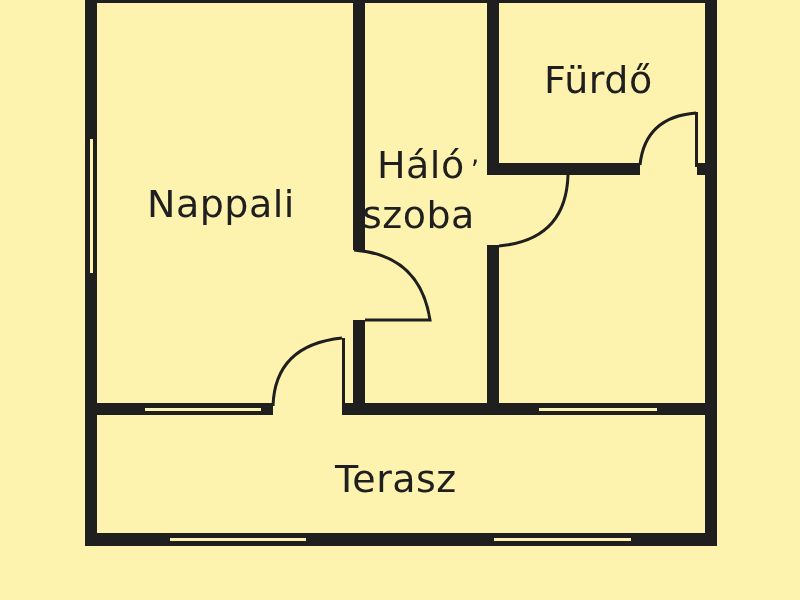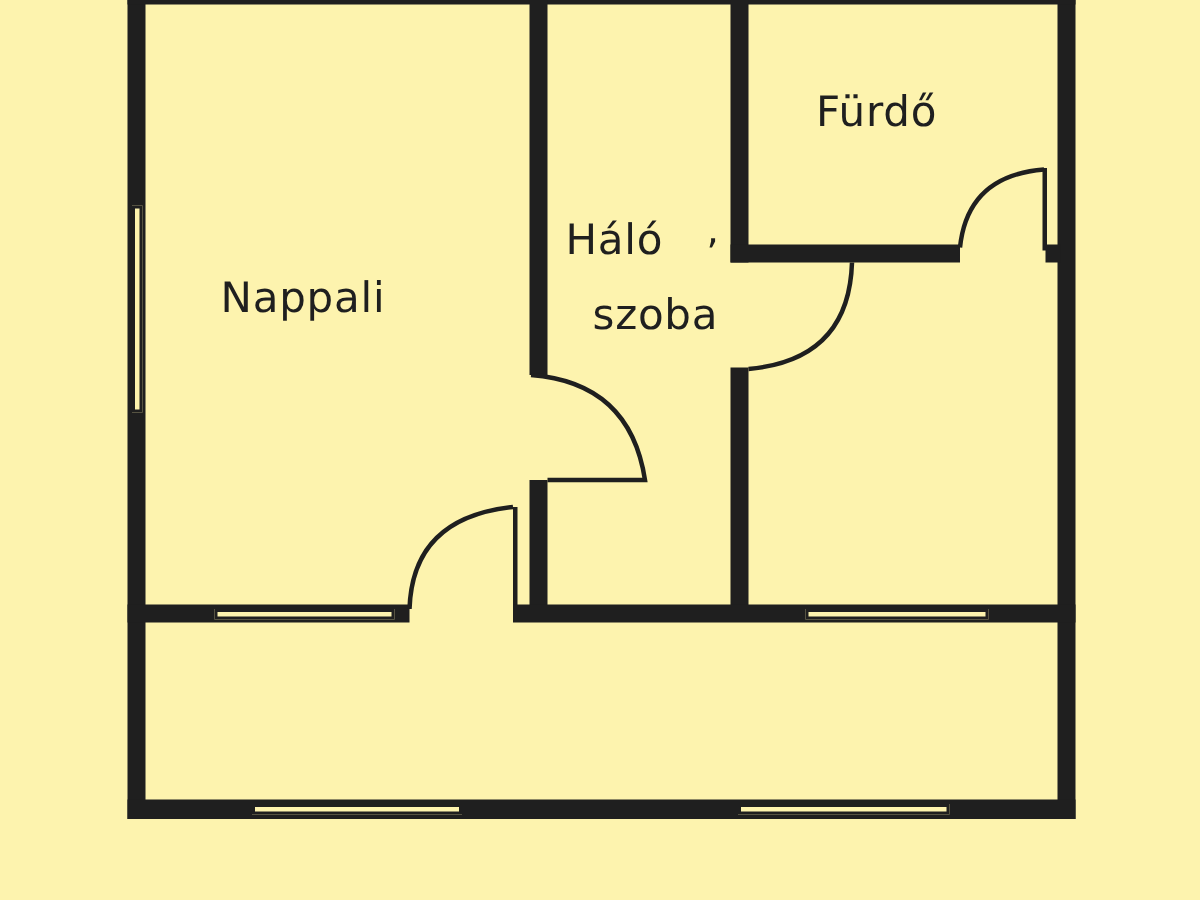--- a/index.html
+++ b/index.html
@@ -6,21 +6,21 @@
     body {
       width:800px; height:600px; overflow:hidden;
       background:#fdf3ae;
       font-family:"DejaVu Sans", "Liberation Sans", sans-serif;
       position:relative;
     }
     .plan { position:absolute; left:0; top:0; width:800px; height:600px; }
     .wall { position:absolute; background:#1f1f1f; }
     .window { position:absolute; background:#fdf3ae; border:2px solid #1f1f1f; box-sizing:border-box; }
     .label {
-      position:absolute; color:#1f1f1f; font-size:28px; font-weight:500;
+      position:absolute; color:#1f1f1f; font-size:38px; font-weight:500;
       line-height:1.1; letter-spacing:0.5px; white-space:nowrap;
     }
     svg.doors { position:absolute; left:0; top:0; }
   </style>
 </head>
 <body>
 
 <div class="plan">
 
   <div class="wall" style="left:85px; top:0; width:12px; height:546px;"></div>
@@ -54,15 +54,16 @@
     <path d="M 273 406 Q 275 345 342 338" fill="none" stroke="#1f1f1f" stroke-width="3"></path>
 
     <path d="M 568 175 Q 566 240 499 246" fill="none" stroke="#1f1f1f" stroke-width="3"></path>
 
     <path d="M 640 165 Q 645 117 696 113" fill="none" stroke="#1f1f1f" stroke-width="3"></path>
   </svg>
 
   <div class="label" style="left:147px; top:184px;">Nappali</div>
   <div class="label" style="left:377px; top:145px;">Háló</div>
   <div class="label" style="left:471px; top:140px; font-size:26px;">,</div>
-  <div class="label" style="left:395px; top:195px;text-align:center;">szoba</div>
+  <div class="label" style="left:362px; top:195px;text-align:center;">szoba</div>
   <div class="label" style="left:544px; top:60px;">Fürdő</div>
+  <div class="label" style="left:335px; top:459px;">Terasz</div>
 </div>
 
 </body></html>

